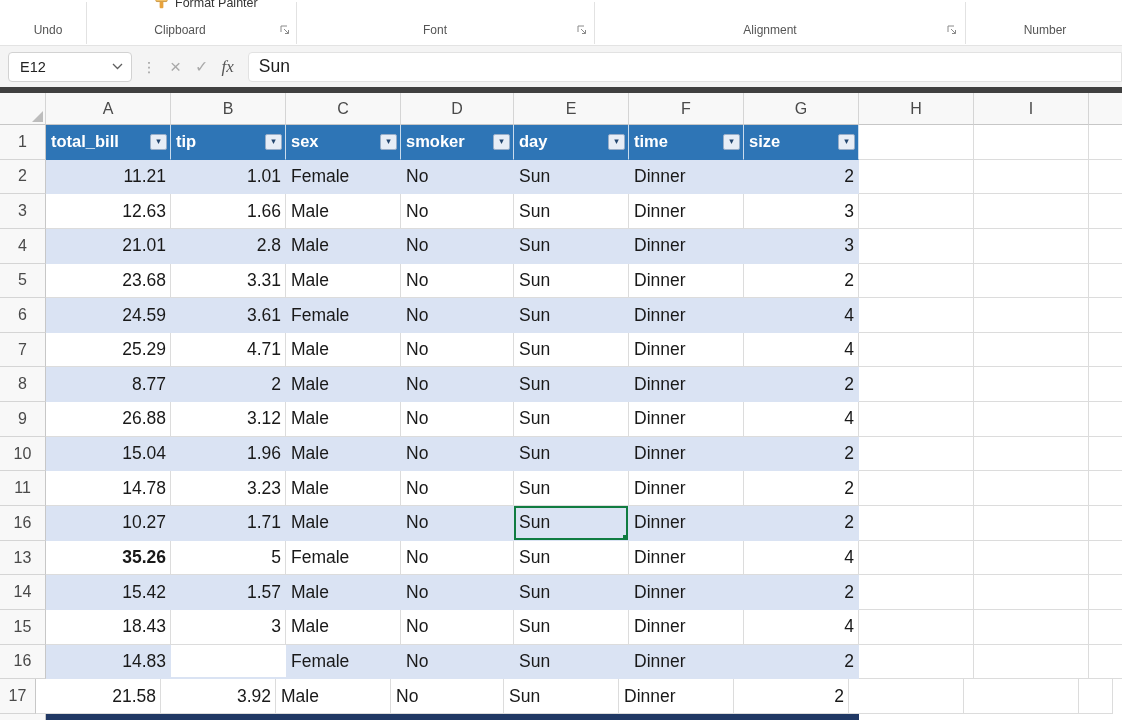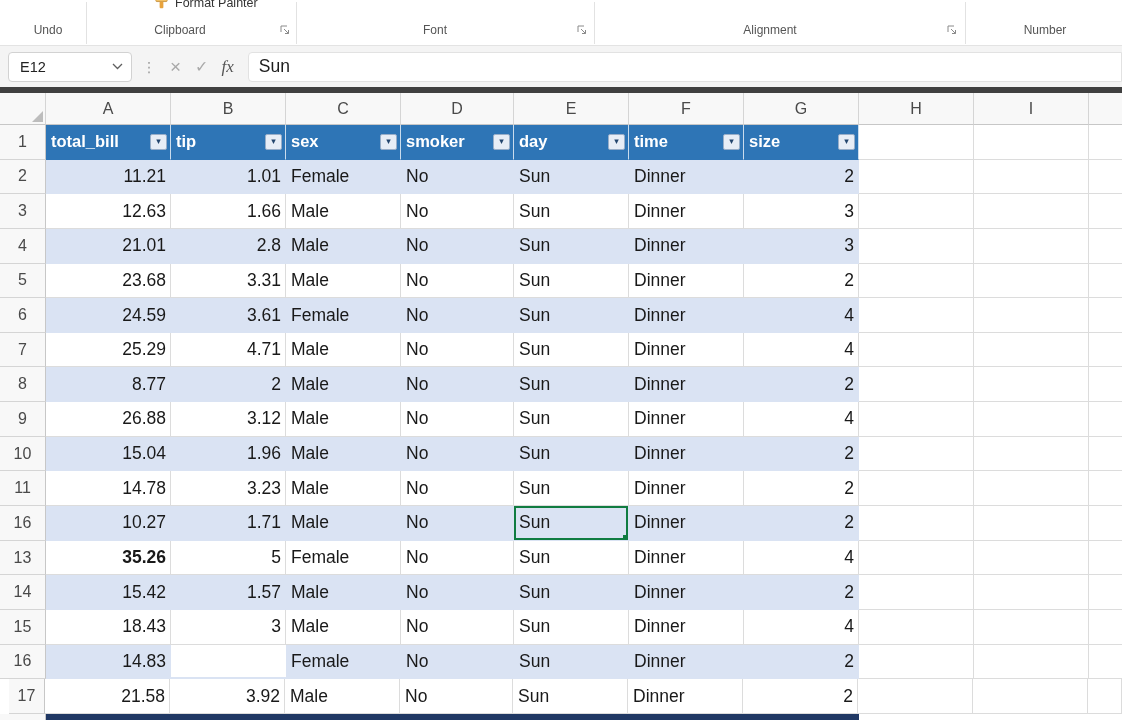--- a/index.html
+++ b/index.html
@@ -361,21 +361,21 @@
       <div class="gcell band txtcell" style="width: 115px;">Female</div>
       <div class="gcell band txtcell" style="width: 113px;">No</div>
       <div class="gcell band txtcell" style="width: 115px;">Sun</div>
       <div class="gcell band txtcell" style="width: 115px;">Dinner</div>
       <div class="gcell band numcell" style="width: 115px;">2</div>
       <div class="gcell" style="width: 115px;"></div>
       <div class="gcell" style="width: 115px;"></div>
       <div class="gcell" style="width: 34px;"></div>
     </div>
     <div class="grow">
-      <div class="gcell rowhdr" style="width: 36px; margin-left: 9px;">17</div>
+      <div class="gcell rowhdr" style="width: 36px;">17</div>
       <div class="gcell numcell" style="width: 125px;">21.58</div>
       <div class="gcell numcell" style="width: 115px;">3.92</div>
       <div class="gcell txtcell" style="width: 115px;">Male</div>
       <div class="gcell txtcell" style="width: 113px;">No</div>
       <div class="gcell txtcell" style="width: 115px;">Sun</div>
       <div class="gcell txtcell" style="width: 115px;">Dinner</div>
       <div class="gcell numcell" style="width: 115px;">2</div>
       <div class="gcell" style="width: 115px;"></div>
       <div class="gcell" style="width: 115px;"></div>
       <div class="gcell" style="width: 34px;"></div>

